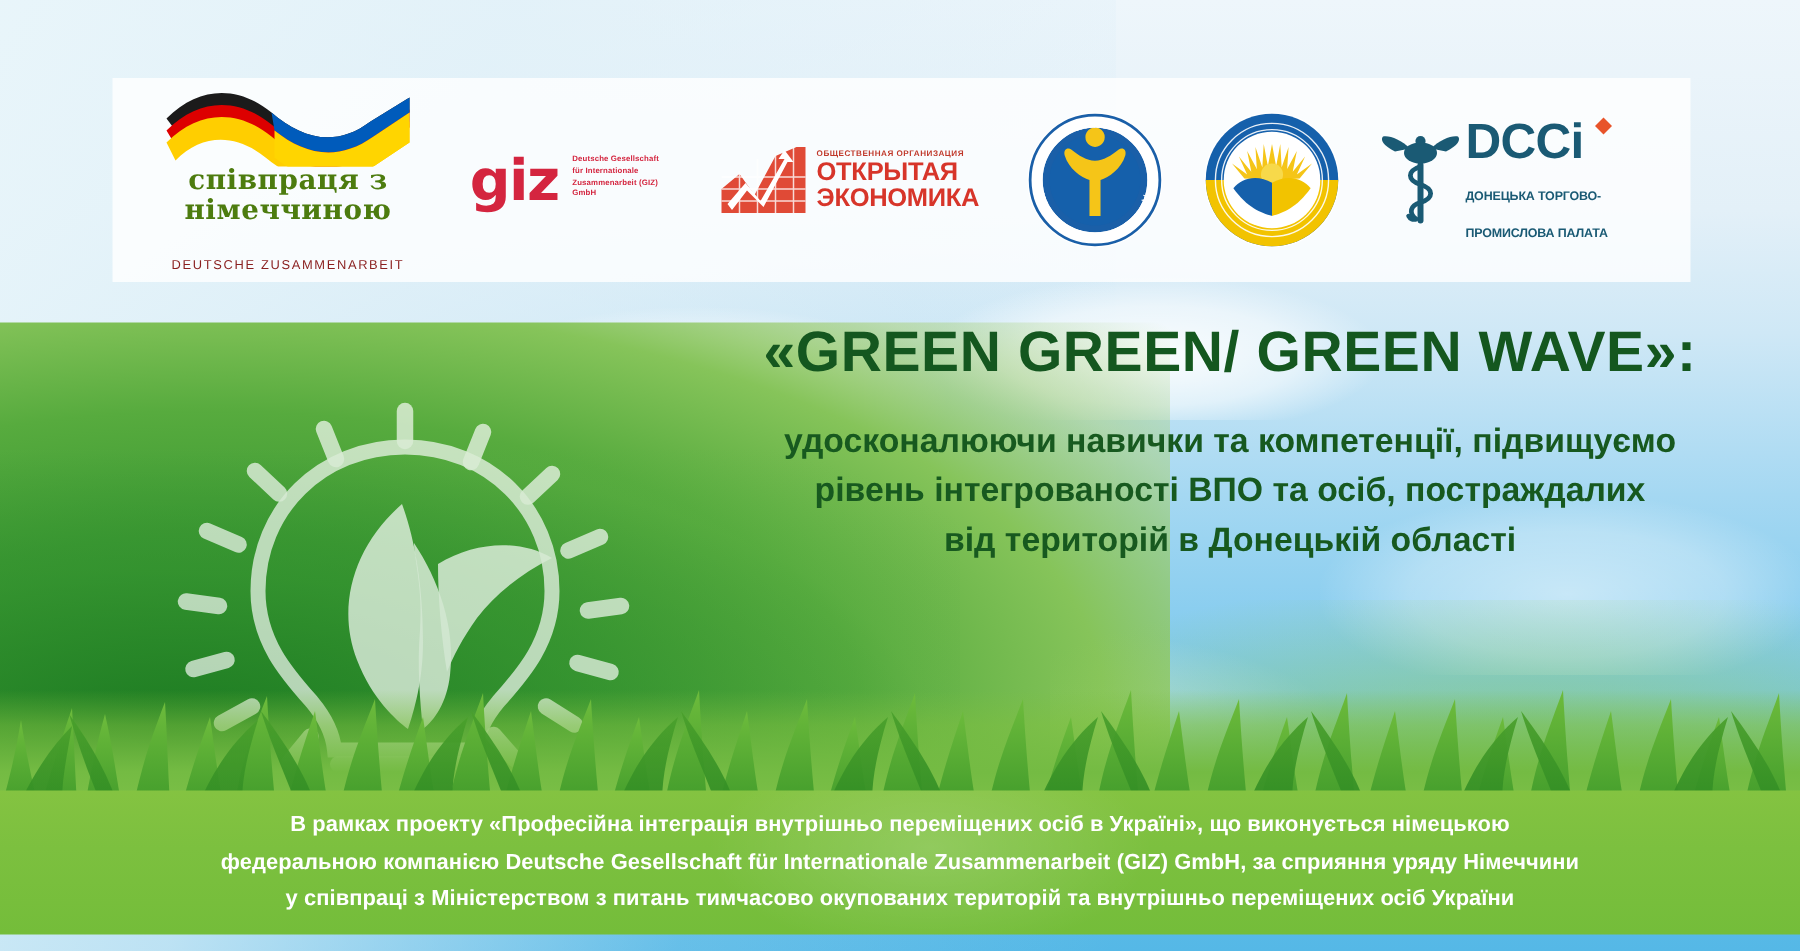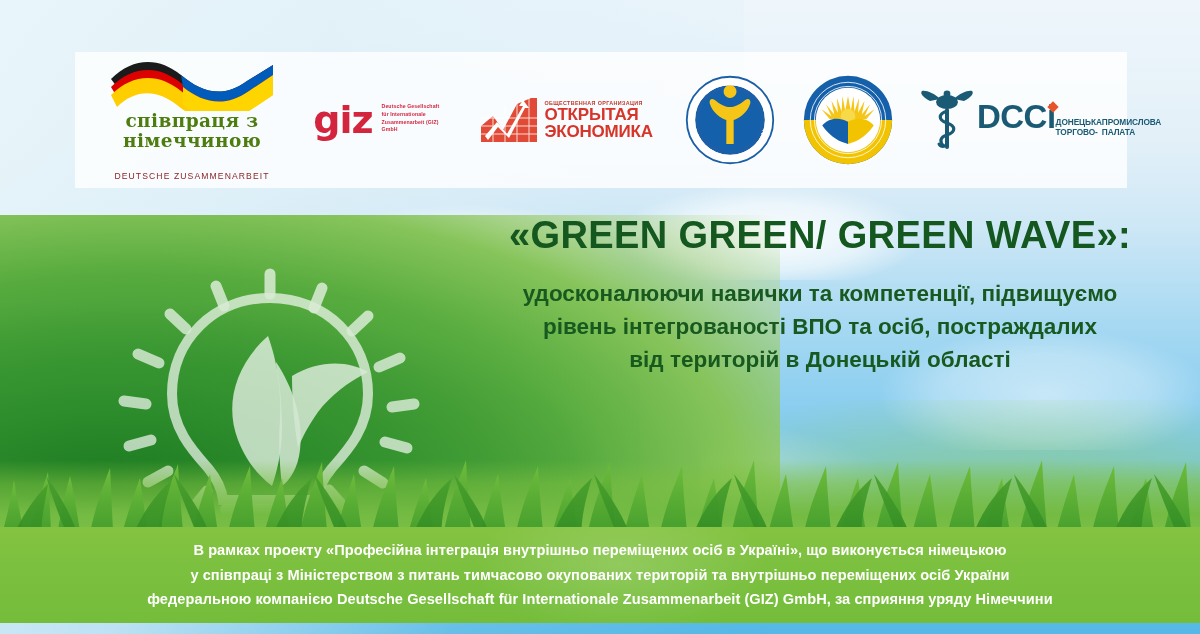--- a/index.html
+++ b/index.html
@@ -109,21 +109,21 @@
   .oe-small { font-size: 5.4px; font-weight: 700; color: #c0392b; letter-spacing: .35px; }
   .oe-big { font-size: 17px; font-weight: 700; color: #d7352a; line-height: 1.02; letter-spacing: -.2px; }
 
   
   .emblem { width: 92px; height: 92px; flex: none; }
   .emblem svg { width: 100%; height: 100%; display: block; }
 
   
   .logo-dcci { display: flex; align-items: center; gap: 3px; width: 185px; }
   .dcci-cad { width: 54px; height: 62px; flex: none; }
-  .dcci-txtblock { display: flex; }
+  .dcci-txtblock { display: flex; flex-direction: column; }
   .dcci-mark { font-size: 33px; font-weight: 700; color: #1a5a74; line-height: .92; letter-spacing: -.5px; position: relative; }
   .dcci-sub { font-size: 8.3px; font-weight: 700; color: #1a5a74; line-height: 1.15; letter-spacing: -.1px; margin-top: 16px; }
 
   
   .headline {
     position: absolute; left: 470px; top: 212px; width: 700px;
     text-align: center;
     color: #145423;
   }
   .h-title {
@@ -405,17 +405,17 @@
     </div>
     <div class="h-sub">
       <span>удосконалюючи навички та компетенції, підвищуємо</span>
       <span>рівень інтегрованості ВПО та осіб, постраждалих</span>
       <span>від територій в Донецькій області</span>
     </div>
   </div>
 
   <div class="footer">
     <div class="f-line">В рамках проекту «Професійна інтеграція внутрішньо переміщених осіб в Україні», що виконується німецькою</div>
+    <div class="f-line">федеральною компанією Deutsche Gesellschaft für Internationale Zusammenarbeit (GIZ) GmbH, за сприяння уряду Німеччини</div>
     <div class="f-line">у співпраці з Міністерством з питань тимчасово окупованих територій та внутрішньо переміщених осіб України</div>
-    <div class="f-line">федеральною компанією Deutsche Gesellschaft für Internationale Zusammenarbeit (GIZ) GmbH, за сприяння уряду Німеччини</div>
   </div>
 
 </div>
 
 </body></html>

